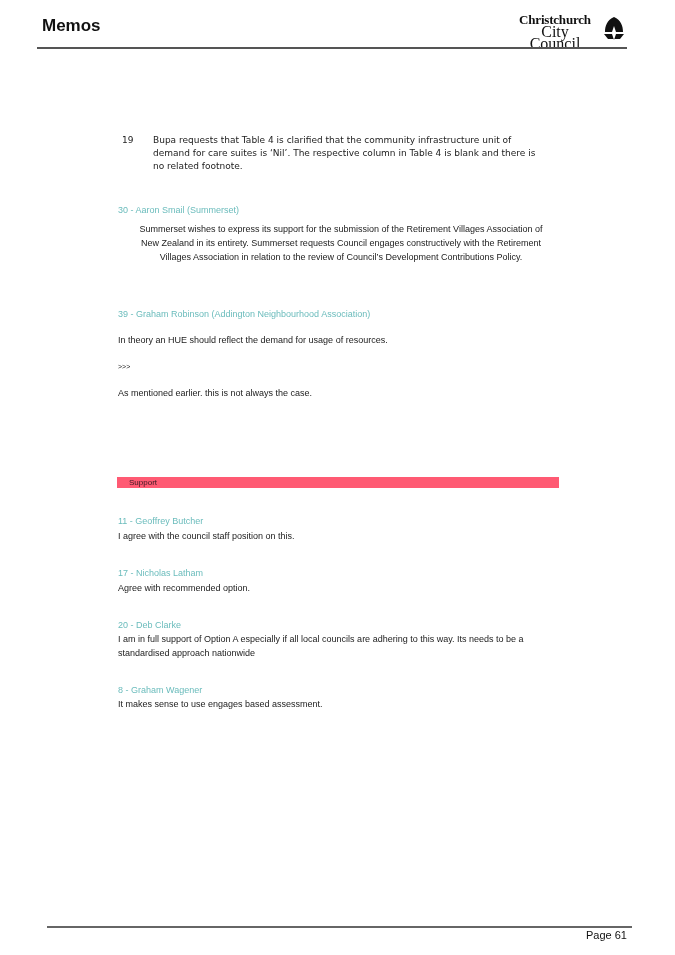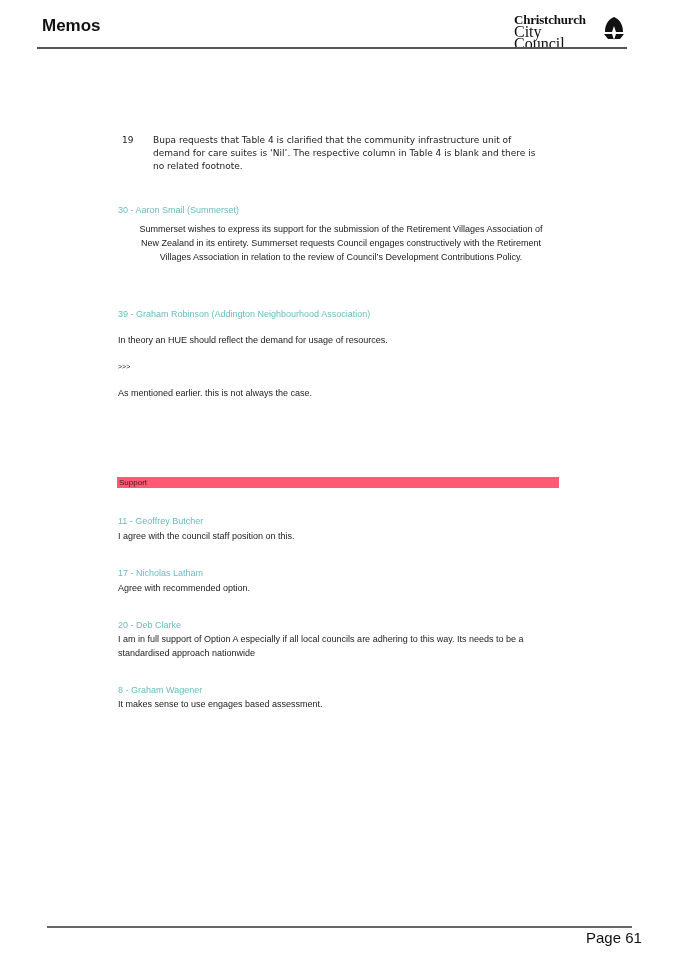--- a/index.html
+++ b/index.html
@@ -5,40 +5,40 @@
     html, body { margin: 0; padding: 0; }
     body {
       width: 675px; height: 955px; background: #ffffff; position: relative;
       overflow: hidden; font-family: "Liberation Sans", sans-serif; color: #222;
     }
     .header-title {
       position: absolute; left: 42px; top: 16px; font-size: 17px; font-weight: bold; color: #111;
     }
     .logo { position: absolute; left: 514px; top: 14px; width: 112px; height: 30px; }
     .logo-text {
-      position: absolute; right: 30px; top: 0; text-align: left;
+      position: absolute; right: 30px; top: 0; text-align: center;
       font-family: "Liberation Serif", serif; color: #111; line-height: 12px;
     }
     .logo-line1 { font-size: 13px; font-weight: bold; display: block; letter-spacing: -0.2px; }
     .logo-line2 { font-size: 16px; display: block; }
     .logo-mark { position: absolute; right: 0; top: 2px; width: 24px; height: 26px; }
     .header-rule {
       position: absolute; left: 37px; top: 47px; width: 590px; height: 2px; background: #555;
     }
     .para-19 { position: absolute; left: 122px; top: 134px; width: 420px; font-size: 9px; line-height: 13px; font-family: "DejaVu Sans", sans-serif; color: #222; }
     .para-19 .num { position: absolute; left: 0; top: 0; }
     .para-19 .txt { margin-left: 31px; }
     .sub-heading { position: absolute; left: 118px; font-size: 9px; color: #6bbcbc; font-family: "Liberation Sans", sans-serif; }
     .body-text { position: absolute; font-size: 9px; line-height: 14px; color: #222; font-family: "Liberation Sans", sans-serif; }
     .support-bar {
       position: absolute; left: 117px; top: 477px; width: 442px; height: 11px; background: #ff5a73;
     }
-    .support-bar span { font-size: 8px; line-height: 11px; color: #3a1a22; padding-left: 2px; display: block; }
+    .support-bar span { font-size: 8px; line-height: 11px; color: #3a1a22; padding-left: 12px; display: block; }
     .footer-rule { position: absolute; left: 47px; top: 926px; width: 585px; height: 2px; background: #666; }
-    .page-number { position: absolute; left: 586px; top: 929px; font-size: 15px; color: #111; }
+    .page-number { position: absolute; left: 586px; top: 929px; font-size: 11px; color: #111; }
   </style>
 </head>
 <body>
 
 <div>
   <div class="header-title">Memos</div>
   <div class="logo">
     <div class="logo-text">
       <span class="logo-line1">Christchurch</span>
       <span class="logo-line2">City Council</span>

